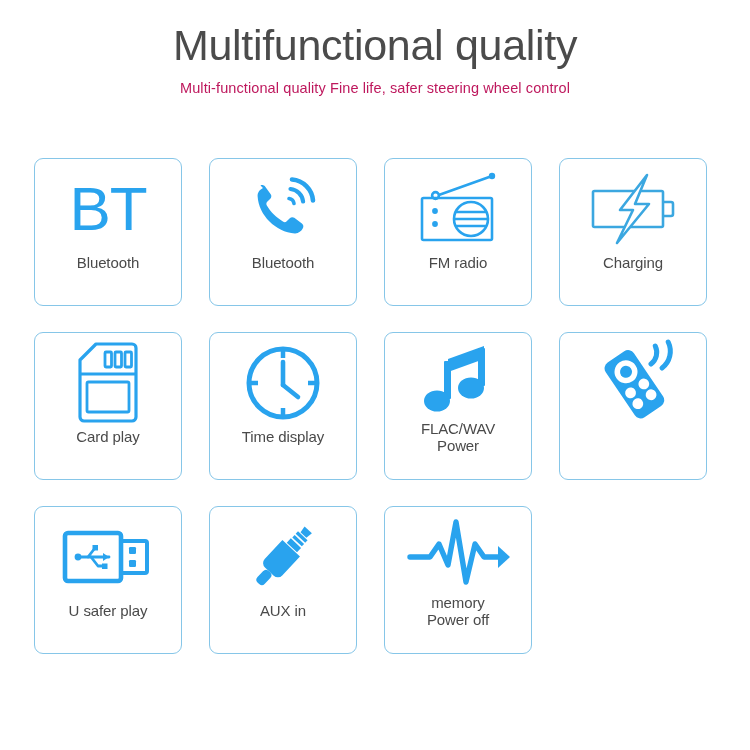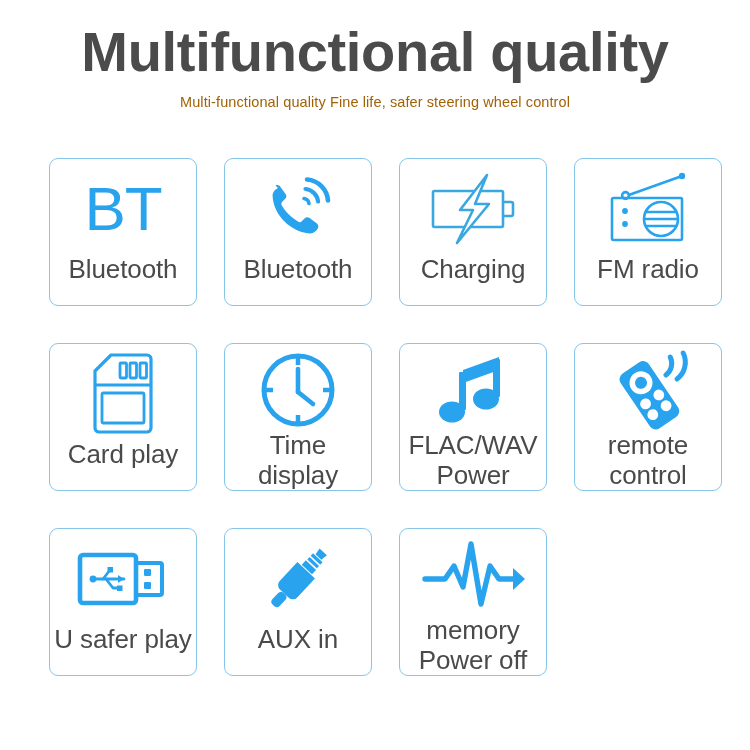--- a/index.html
+++ b/index.html
@@ -8,41 +8,41 @@
     background:#ffffff;
     font-family:"Liberation Sans", sans-serif;
     overflow:hidden;
     position:relative;
   }
   .page{width:750px;height:750px;position:relative;}
 
   
   .header{padding-top:22px;text-align:center;}
   .title{
-    font-size:56px;
-    font-weight:bold;
+    font-size:43px;
+    font-weight:normal;
     color:#4b4b4b;
     letter-spacing:-0.3px;
     line-height:1.08;
   }
   .subtitle{
     margin-top:12px;
     font-size:14.5px;
-    color:#a16207;
+    color:#be185d;
     letter-spacing:0.1px;
   }
 
   
   .grid{
     position:absolute;
-    left:49px;top:158px;
+    left:34px;top:158px;
     width:680px;
     display:flex;
     flex-wrap:wrap;
-    gap:37px 27px;
+    gap:26px 27px;
   }
   .card{
     width:148px;height:148px;
     box-sizing:border-box;
     border:1.3px solid #86c6e8;
     border-radius:9px;
     background:#ffffff;
     display:flex;
     flex-direction:column;
     align-items:center;
@@ -53,21 +53,21 @@
   .icon-wrap{
     height:96px;
     width:100%;
     display:flex;
     align-items:center;
     justify-content:center;
     padding-top:4px;
     box-sizing:border-box;
   }
   .card-label{
-    font-size:26px;
+    font-size:15px;
     color:#4a4a4a;
     text-align:center;
     line-height:1.13;
     width:100%;
     padding:0 3px;
     box-sizing:border-box;
     letter-spacing:-0.1px;
   }
   .card.two-line .icon-wrap{height:88px;}
   .bt-text{
@@ -105,33 +105,20 @@
             <path d="M21 20c-3.2 1.6-5.6 4.6-5.4 8.2 .5 9.6 5.2 18.6 11.9 25.3 6.7 6.7 15.7 11.4 25.3 11.9 3.6 .2 6.6-2.2 8.2-5.4 .8-1.6 .3-3.5-1.1-4.6l-7.6-5.6c-1.4-1-3.3-.8-4.5 .4l-3.1 3.1c-.9 .9-2.3 1.1-3.4 .5-3.5-2-6.7-4.5-9.4-7.2-2.7-2.7-5.2-5.9-7.2-9.4-.6-1.1-.4-2.5 .5-3.4l3.1-3.1c1.2-1.2 1.4-3.1 .4-4.5l-5.6-7.6c-1.1-1.4-3-1.9-4.6-1.1z"></path>
           </g>
           <g fill="none" stroke="#29a3ee" stroke-linecap="round">
             <path d="M47 30.5c2.6 .4 4.6 2.4 5 5" stroke-width="3.6"></path>
             <path d="M48.5 21c6.6 .7 11.8 5.9 12.6 12.5" stroke-width="4.2"></path>
             <path d="M50 11.5c11.2 .9 20.1 9.8 21 21" stroke-width="4.6"></path>
           </g>
         </svg>
       </div>
       <div class="card-label">Bluetooth</div>
-    </div>
-
-    <div class="card">
-      <div class="icon-wrap">
-        <svg width="92" height="80" viewBox="0 0 92 80">
-          <g fill="none" stroke="#3ba7e0" stroke-width="2.6" stroke-linejoin="round">
-            <rect x="6" y="22" width="70" height="36" rx="1.5"></rect>
-            <path d="M76 33h8a2 2 0 0 1 2 2v10a2 2 0 0 1-2 2h-8"></path>
-            <path d="M60 6 L33 41 H46 L30 74 L62 35 H48 L60 6 Z" fill="#ffffff" stroke="#3ba7e0" stroke-width="2.6"></path>
-          </g>
-        </svg>
-      </div>
-      <div class="card-label">Charging</div>
     </div>
 
     <div class="card">
       <div class="icon-wrap">
         <svg width="88" height="78" viewBox="0 0 88 78">
           <g fill="none" stroke="#29a3ee" stroke-width="2.6" stroke-linejoin="round">
             <line x1="22" y1="26" x2="78" y2="6" stroke-linecap="round"></line>
             <circle cx="78" cy="6" r="3.2" fill="#29a3ee" stroke="none"></circle>
             <circle cx="21.5" cy="25.5" r="3.4" fill="#ffffff"></circle>
             <rect x="8" y="28" width="70" height="42" rx="1.5"></rect>
@@ -142,20 +129,33 @@
             <circle cx="21" cy="41" r="2.9" fill="#29a3ee" stroke="none"></circle>
             <circle cx="21" cy="54" r="2.9" fill="#29a3ee" stroke="none"></circle>
           </g>
         </svg>
       </div>
       <div class="card-label">FM radio</div>
     </div>
 
     <div class="card">
       <div class="icon-wrap">
+        <svg width="92" height="80" viewBox="0 0 92 80">
+          <g fill="none" stroke="#3ba7e0" stroke-width="2.6" stroke-linejoin="round">
+            <rect x="6" y="22" width="70" height="36" rx="1.5"></rect>
+            <path d="M76 33h8a2 2 0 0 1 2 2v10a2 2 0 0 1-2 2h-8"></path>
+            <path d="M60 6 L33 41 H46 L30 74 L62 35 H48 L60 6 Z" fill="#ffffff" stroke="#3ba7e0" stroke-width="2.6"></path>
+          </g>
+        </svg>
+      </div>
+      <div class="card-label">Charging</div>
+    </div>
+
+    <div class="card">
+      <div class="icon-wrap">
         <svg width="68" height="84" viewBox="0 0 68 84">
           <g fill="none" stroke="#29a3ee" stroke-width="3.2" stroke-linejoin="round">
             <path d="M22 3 H58 a4 4 0 0 1 4 4 V76 a4 4 0 0 1-4 4 H10 a4 4 0 0 1-4-4 V19 Z"></path>
             <line x1="6" y1="33" x2="62" y2="33"></line>
             <rect x="13" y="41" width="42" height="30" rx="1.5" stroke-width="2.8"></rect>
             <g stroke-width="2.8">
               <rect x="31" y="11" width="6.5" height="15" rx="1"></rect>
               <rect x="41" y="11" width="6.5" height="15" rx="1"></rect>
               <rect x="51" y="11" width="6.5" height="15" rx="1"></rect>
             </g>
@@ -211,24 +211,20 @@
             <circle cx="53" cy="52" r="5.4" fill="#ffffff"></circle>
             <circle cx="37" cy="65" r="5.4" fill="#ffffff"></circle>
             <circle cx="53" cy="65" r="5.4" fill="#ffffff"></circle>
           </g>
           <g fill="none" stroke="#29a3ee" stroke-linecap="round">
             <path d="M62 26c5.5-4.2 7.3-11.6 4.3-17.9" stroke-width="5"></path>
             <path d="M73 30c8-6.1 10.6-16.9 6.2-26" stroke-width="5"></path>
           </g>
         </svg>
       </div>
-      <div class="card-label">
-        <div>remote</div>
-        <div>control</div>
-      </div>
     </div>
 
     <div class="card">
       <div class="icon-wrap">
         <svg width="94" height="64" viewBox="0 0 94 64">
           <g fill="none" stroke="#29a3ee" stroke-width="4.6" stroke-linejoin="round">
             <rect x="4" y="8" width="56" height="48" rx="3"></rect>
             <rect x="60" y="16" width="26" height="32" rx="2" stroke-width="4"></rect>
           </g>
           <g fill="#29a3ee">

